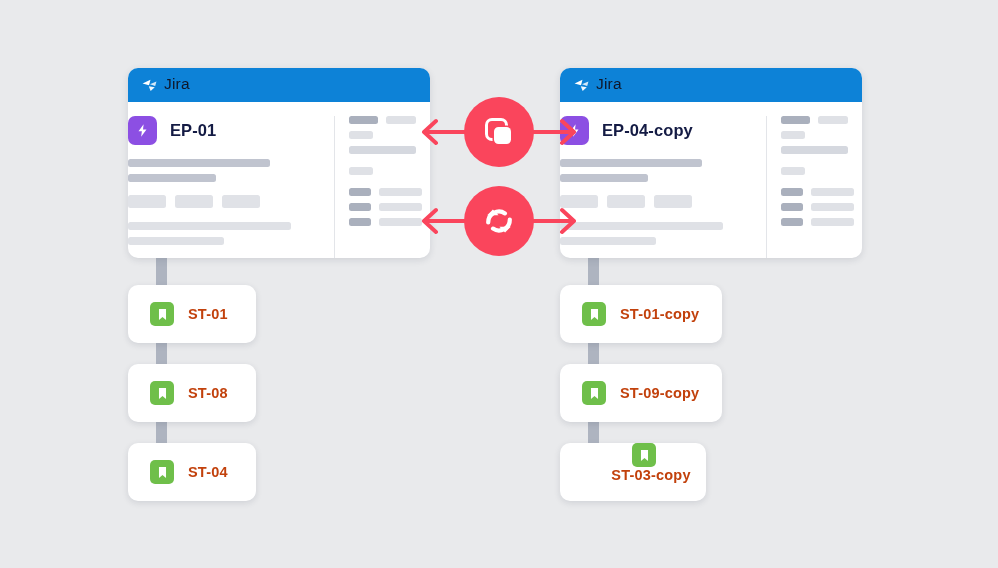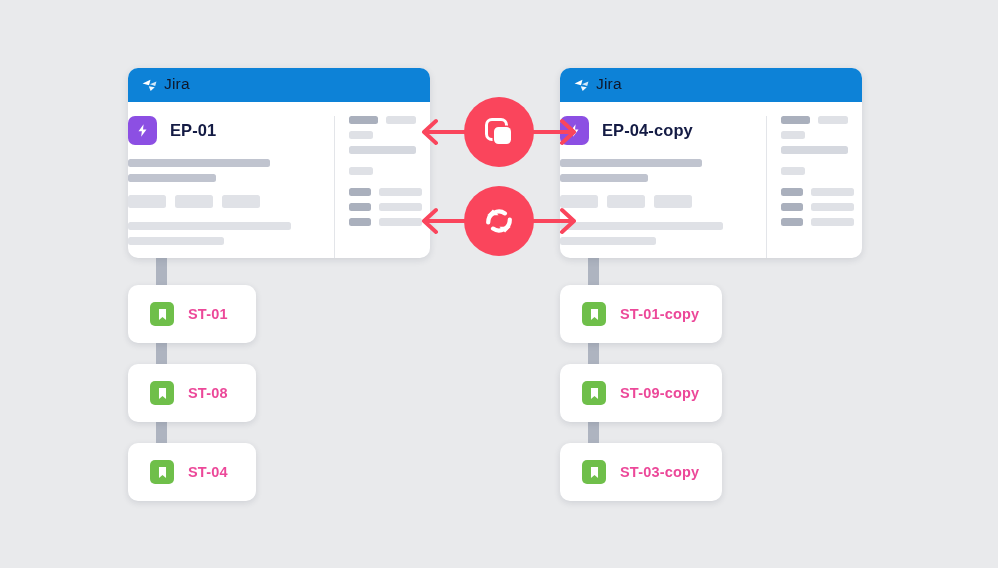--- a/index.html
+++ b/index.html
@@ -155,21 +155,21 @@
     display: flex;
     align-items: center;
     justify-content: center;
     flex: 0 0 auto;
   }
   .story-icon svg { display: block; }
   .story-label {
     margin-left: 14px;
     font-size: 14.5px;
     font-weight: 700;
-    color: #ec4899;
+    color: #c2410c;
     letter-spacing: 0.2px;
     white-space: nowrap;
   }
 
   
   .action-group {
     position: absolute;
     z-index: 6;
     width: 160px;
     height: 70px;
@@ -367,21 +367,21 @@
 
   <div class="story-card" style="left:560px; top:364px; width:162px;">
     <span class="story-icon">
       <svg width="13" height="13" viewBox="0 0 24 24" fill="#ffffff">
         <path d="M5.5 2 H18.5 V22 L12 16.6 L5.5 22 Z"></path>
       </svg>
     </span>
     <span class="story-label">ST-09-copy</span>
   </div>
 
-  <div class="story-card" style="left:560px; top:443px; width:162px;">
+  <div class="story-card" style="left:560px; top:443px; width:146px;flex-direction:column;">
     <span class="story-icon">
       <svg width="13" height="13" viewBox="0 0 24 24" fill="#ffffff">
         <path d="M5.5 2 H18.5 V22 L12 16.6 L5.5 22 Z"></path>
       </svg>
     </span>
     <span class="story-label">ST-03-copy</span>
   </div>
 
   <div class="action-group" style="left:419px; top:97px;">
     <svg class="arrow-svg arrow-left" width="46" height="30" viewBox="0 0 46 30">

